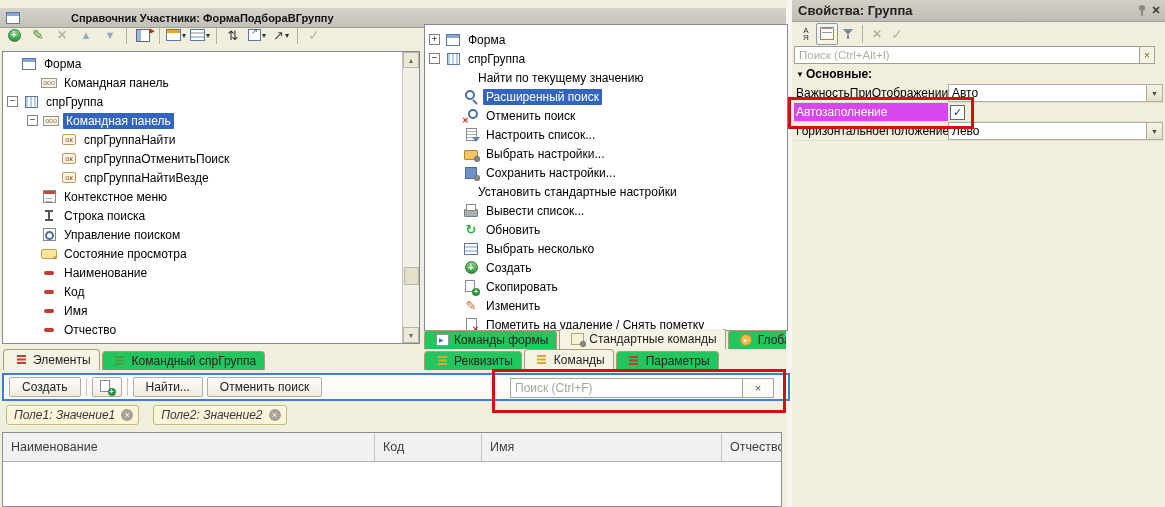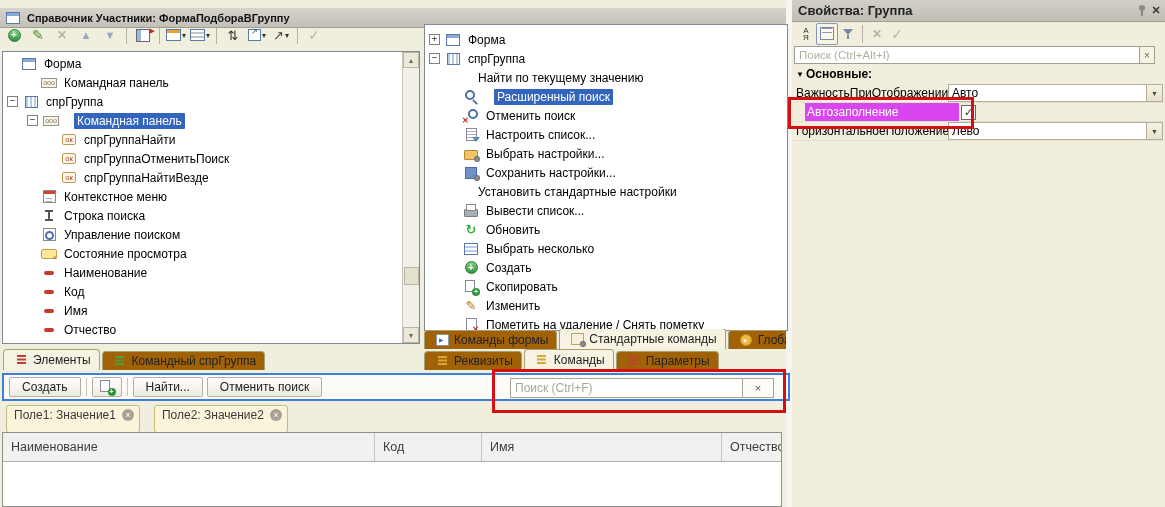--- a/index.html
+++ b/index.html
@@ -1,48 +1,48 @@
 <!DOCTYPE html>
 <html><head>
 <meta charset="utf-8">
 <style>
   html,body{margin:0;padding:0;}
   body{font-family:"Liberation Sans",sans-serif;background:#f6f5f0;}
   #root{position:relative;width:1165px;height:507px;overflow:hidden;background:#f6f5f0;font-size:12px;color:#000;}
   
   #mainwin{position:absolute;left:0;top:0;width:786px;height:507px;background:#f0eedd;}
   .titlebar{position:absolute;left:0;top:8px;right:0;height:19px;background:linear-gradient(180deg,#d6d3cb,#c3c0b8);
-    border-bottom:1px solid #9e9b93;display:flex;align-items:center;padding-left:4px;font-size:11px;font-weight:bold;color:#111;}
+    border-bottom:1px solid #9e9b93;display:flex;align-items:center;padding-left:4px;font-size:11px;font-weight:bold;color:#111;gap:44px;}
   .titlebar .ti{margin-right:5px;}
   
   #maintb{position:absolute;left:2px;top:20px;height:30px;display:flex;align-items:center;}
   .tb{width:24px;height:22px;display:flex;align-items:center;justify-content:center;position:relative;}
   .tsep{width:1px;height:18px;background:#b5b2a4;margin:0 4px;}
   .dd{font-size:8px;color:#333;margin-left:1px;}
   
   .treebox{position:absolute;background:#fff;border:1px solid #808994;overflow:hidden;}
   #lefttree{left:2px;top:51px;width:416px;height:291px;}
   #midtree{left:424px;top:24px;width:362px;height:305px;}
   .rows{position:absolute;left:0;top:2px;right:0;}
   #midtree .rows{top:5px;}
   #lefttree .rows{right:17px;}
   .trow{display:flex;align-items:center;height:19px;padding-left:4px;white-space:nowrap;font-size:12px;}
   .lbl{padding:1px 3px;border-radius:1px;}
-  .sel{background:#3465bd;color:#fff;margin-left:11px;}
+  .sel{background:#3465bd;color:#fff;}
   .exp{width:9px;height:9px;border:1px solid #848078;background:#fff;font-size:9px;line-height:7px;text-align:center;margin-right:4px;flex:none;color:#333;font-family:"DejaVu Sans Mono",monospace;}
   .expgap{width:13px;flex:none;}
   
   .vscroll{position:absolute;right:0;top:0;bottom:0;width:16px;background:#f1efe6;border-left:1px solid #cac7ba;}
   .sbtn{position:absolute;left:0;width:16px;height:16px;background:#ece9d8;border:1px solid #b8b5a8;box-sizing:border-box;
     display:flex;align-items:center;justify-content:center;font-size:7px;color:#6a6a60;}
   .sbtn.up{top:0;} .sbtn.down{bottom:0;}
   .sthumb{position:absolute;left:1px;width:13px;height:16px;top:215px;background:#e4e0cc;border:1px solid #b8b5a8;}
   
   .tabrow{position:absolute;display:flex;align-items:flex-end;height:20px;}
-  .tab{height:18px;display:inline-flex;align-items:center;padding:0 8px;margin-right:2px;background:#a16207;
+  .tab{height:18px;display:inline-flex;align-items:center;padding:0 8px;margin-right:2px;background:#22c55e;
     border:1px solid #a99f76;border-bottom:none;border-radius:4px 4px 0 0;font-size:12px;color:#222;white-space:nowrap;}
   .tab.active{background:#f6f3e2;height:20px;}
   #lefttabs{left:3px;top:350px;}
   #midtabs1{left:424px;top:329px;width:362px;overflow:hidden;}
   #midtabs2{left:424px;top:350px;}
   
   #cmdbar{position:absolute;left:2px;top:373px;width:778px;height:24px;background:#fcfbf7;border:2px solid #3d7edb;
     display:flex;align-items:center;padding:0 3px;}
   .fbtn{height:20px;border:1px solid #b3b0a2;background:linear-gradient(180deg,#fefdfb,#eeece0);border-radius:2px;
     display:inline-flex;align-items:center;justify-content:center;padding:0 12px;font-size:12px;color:#222;margin:0 2px;white-space:nowrap;}
@@ -52,21 +52,21 @@
   #fsearch input{flex:1;height:18px;border:1px solid #a7a494;border-right:none;background:#fff;font-family:"Liberation Sans",sans-serif;
     font-size:12px;padding:0 4px;color:#333;outline:none;}
   #fsearch input::placeholder{color:#a9a69a;}
   #fsearch .clr{width:30px;border:1px solid #a7a494;background:#fdfcf8;display:flex;align-items:center;justify-content:center;
     font-size:11px;color:#555;}
   .redrect{position:absolute;border:3px solid #d40f0f;z-index:10;pointer-events:none;}
   #red1{left:492px;top:369px;width:288px;height:38px;}
   #red2{left:788px;top:97px;width:180px;height:26px;}
   #tagsrow{position:absolute;left:6px;top:405px;display:flex;gap:14px;}
   .ftag{height:18px;display:inline-flex;align-items:center;border:1px solid #c5b97e;border-radius:3px;background:#faf5da;
-    padding:0 5px 8px 7px;font-size:12px;color:#3a3a3a;box-shadow:inset 0 1px 0 #fffdf0;}
+    padding:0 5px 0 7px;font-size:12px;color:#3a3a3a;box-shadow:inset 0 1px 0 #fffdf0;font-style:italic;}
   .ftag .x{width:12px;height:12px;border-radius:50%;background:#a8a296;color:#fff;font-size:9px;line-height:12px;text-align:center;margin-left:6px;}
   
   #ptable{position:absolute;left:2px;top:432px;width:780px;height:75px;background:#fff;border:1px solid #8f8f8f;box-sizing:border-box;}
   #thead{display:flex;height:28px;background:#f2f1ef;border-bottom:1px solid #b0b0b0;}
   .th{display:flex;align-items:center;padding-left:8px;font-size:12.5px;color:#3c3c3c;border-right:1px solid #c6c6c6;box-sizing:border-box;overflow:hidden;white-space:nowrap;}
   .th:last-child{border-right:none;}
   
   #propswin{position:absolute;left:792px;top:0;width:373px;height:507px;background:#f1eedd;}
   #ptitle{position:absolute;left:0;top:0;right:0;height:21px;background:linear-gradient(180deg,#d2cfc7,#c0bdb5);
     border-bottom:1px solid #a0a098;display:flex;align-items:center;padding-left:6px;font-size:13px;font-weight:bold;color:#222;}

